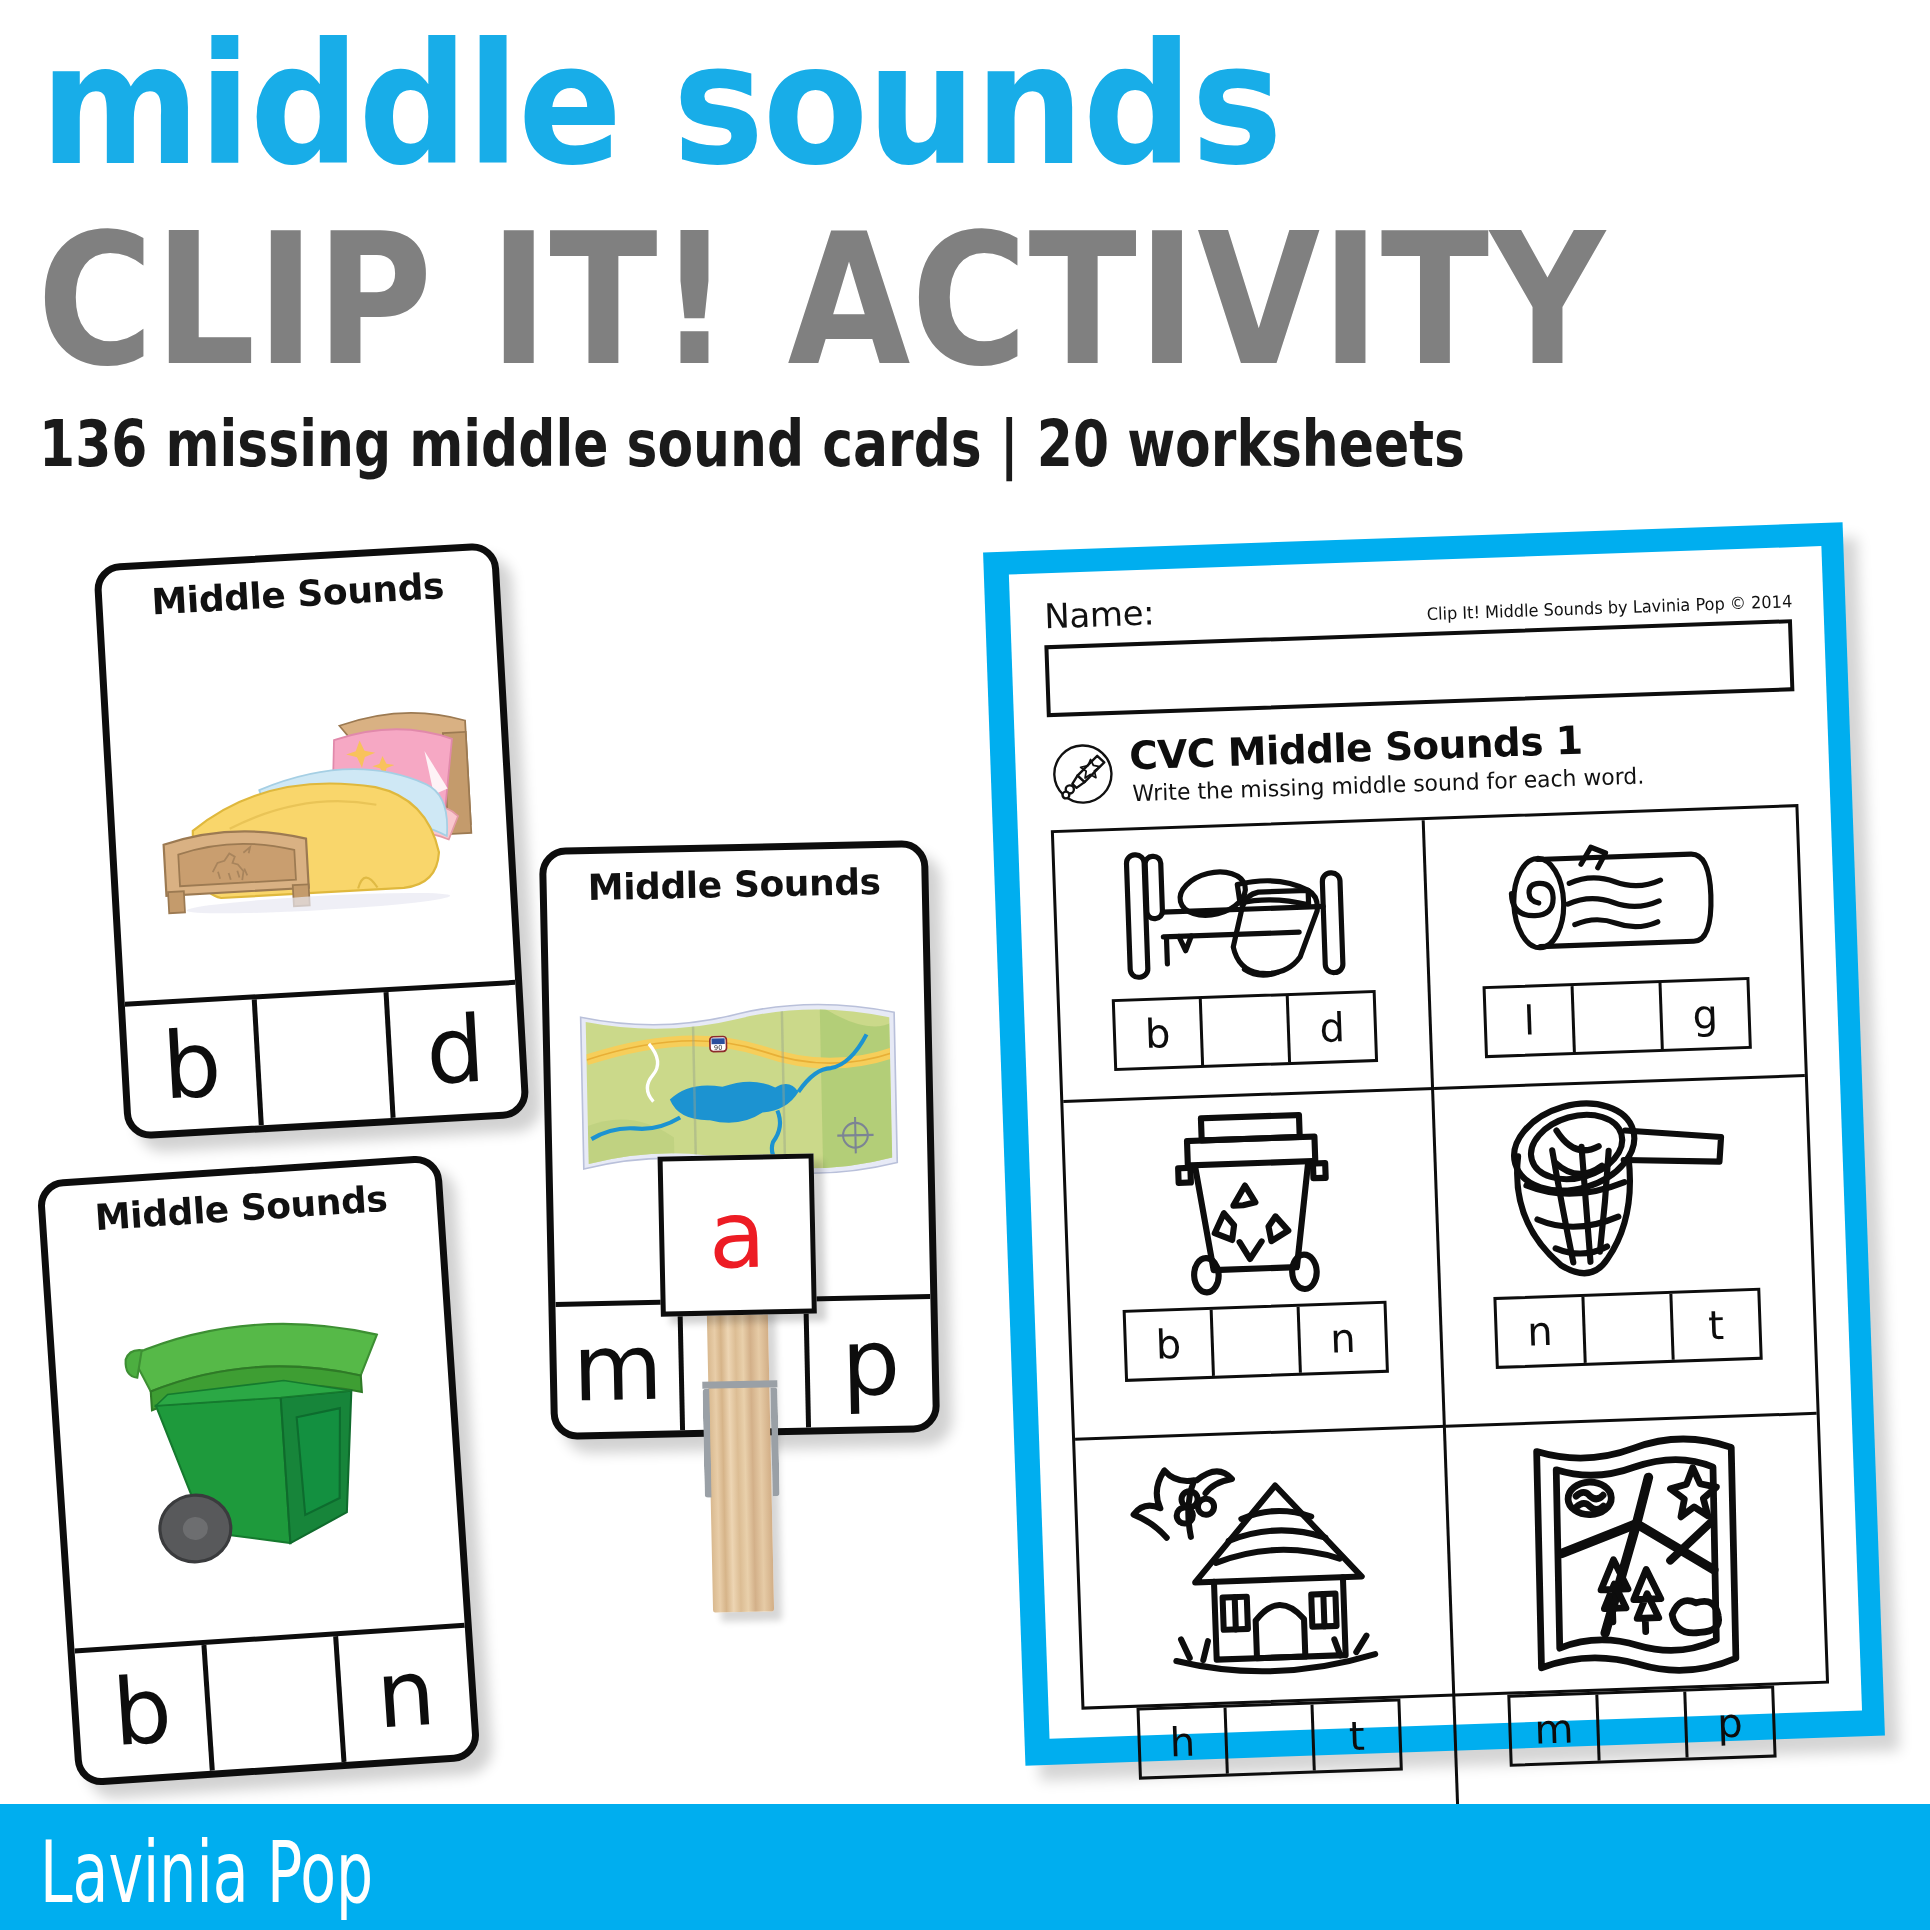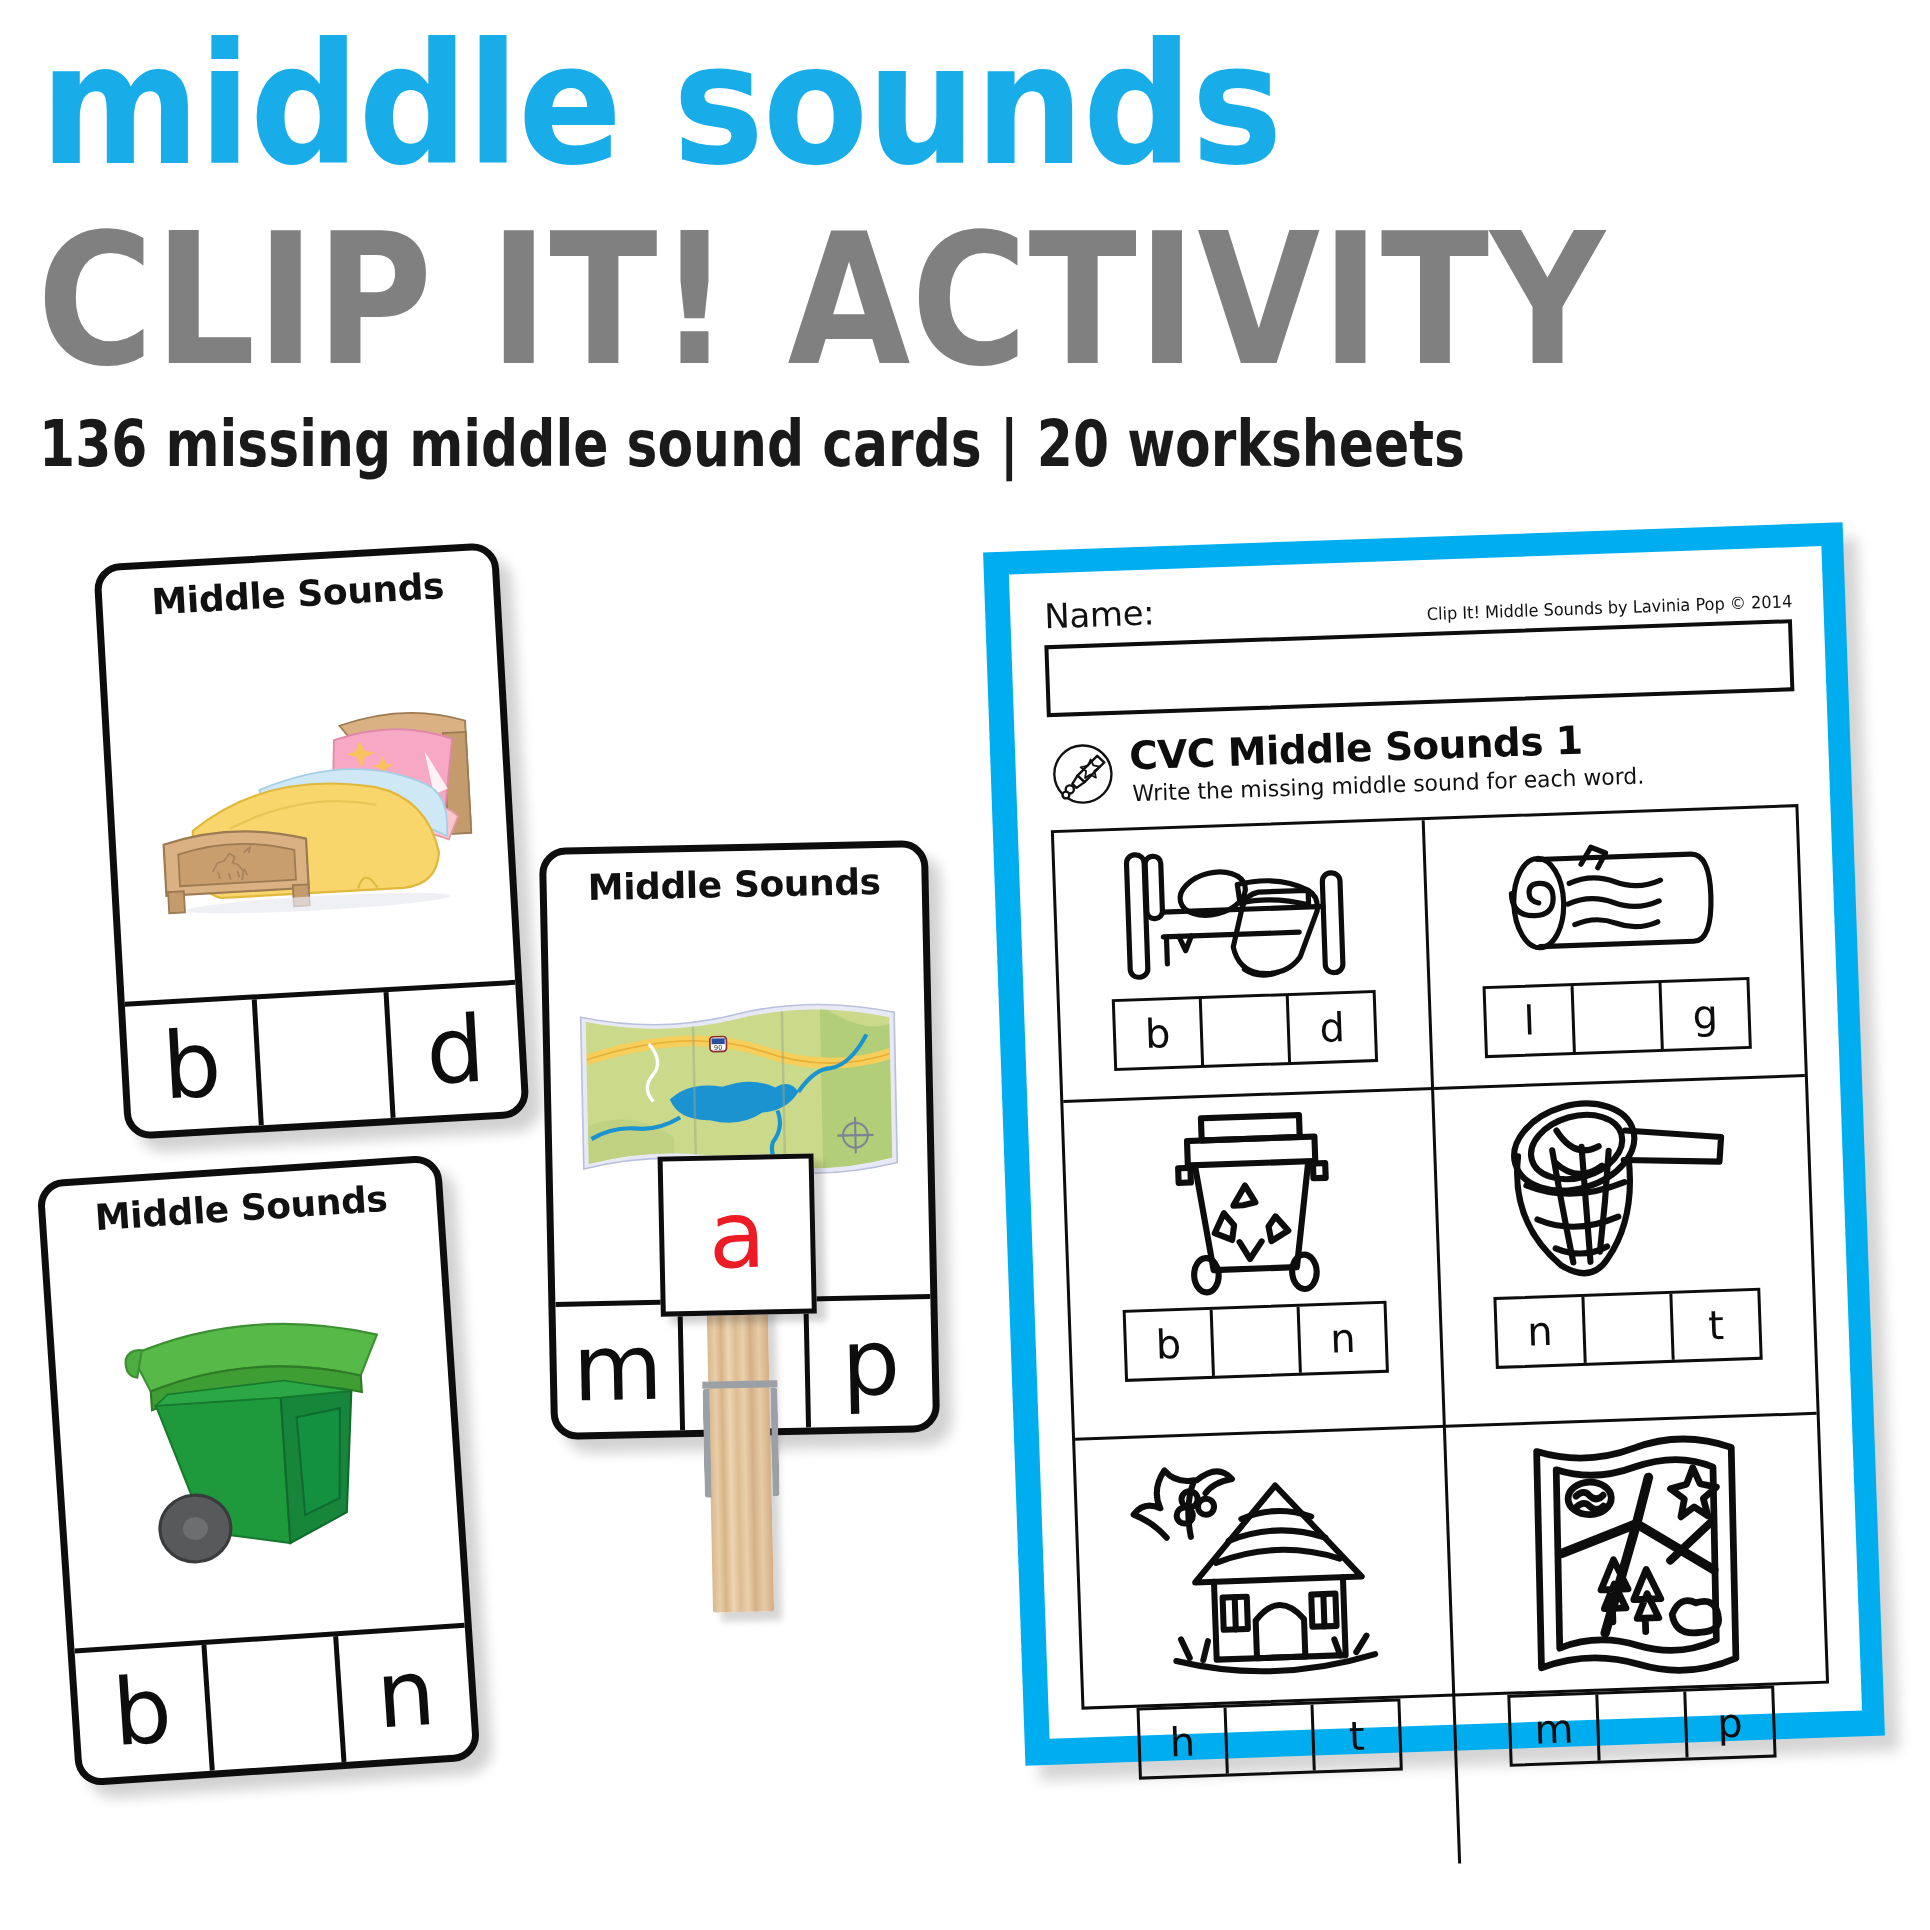--- a/index.html
+++ b/index.html
@@ -614,15 +614,18 @@
             <div class="ws-box">m</div>
             <div class="ws-box blank"></div>
             <div class="ws-box">p</div>
           </div>
         </div>
 
       </div>
     </div>
   </div>
 
+  <div id="footer">
+    <div id="footer-text">Lavinia Pop</div>
+  </div>
 
 </div>
 
 
 </body></html>

